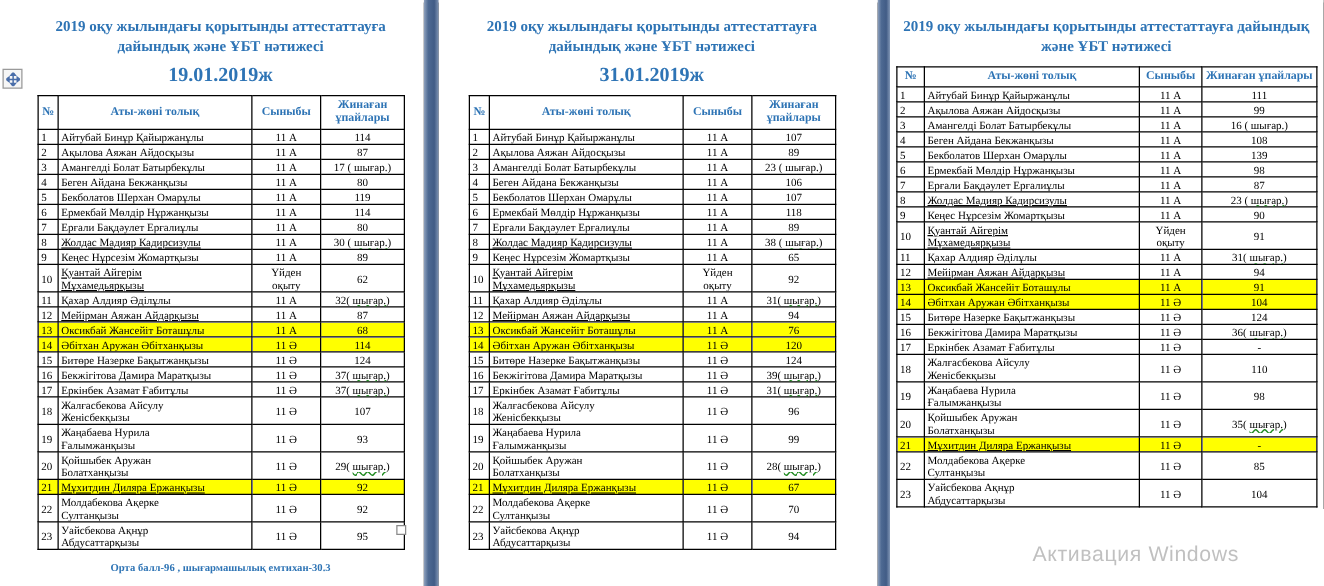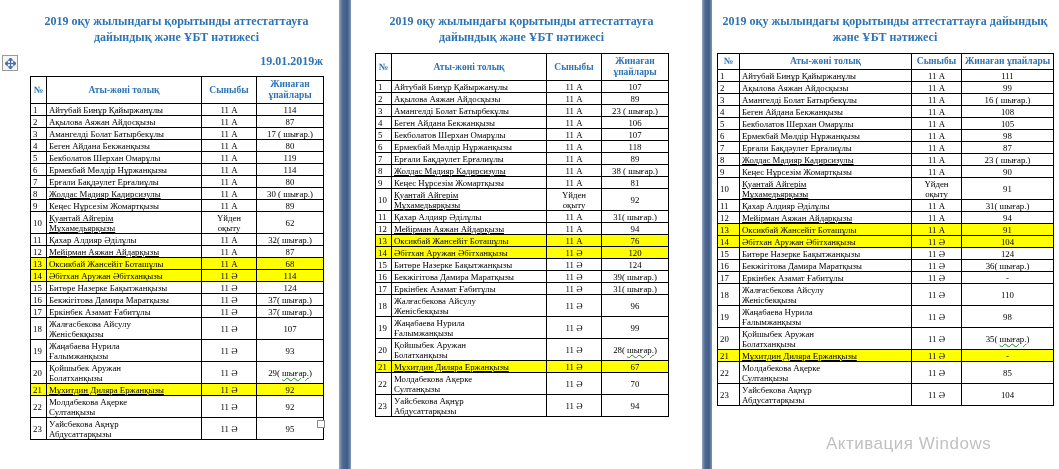--- a/index.html
+++ b/index.html
@@ -16,21 +16,21 @@
   .page-3 { width:347px; }
   .page-gap {
     height:100%;
     background:linear-gradient(90deg,#93a5c0 0%,#4e6a93 30%,#415c86 70%,#8196b5 100%);
   }
   .gap-1 { width:12px; }
   .gap-2 { width:10px; }
 
   .doc-head { text-align:center; color:#2E74B5; font-weight:bold; }
   .doc-title { font-size:12px; line-height:16px; padding-top:13px; }
-  .doc-date  { font-size:12px; line-height:14px; margin-top:9px;text-align:right; }
+  .doc-date  { font-size:16px; line-height:14px; margin-top:9px; }
 
   .content-1 { margin-left:30px; width:293px; }
   .content-2 { margin-left:24px; width:293px; }
   .content-3 { margin-left:5px;  width:336px; }
 
   table.results { border-collapse:collapse; margin-top:8px; table-layout:fixed; }
   .t12 { width:293px; }
   .t3  { width:336px; }
   table.results th, table.results td {
     border:1px solid #000; overflow:hidden; vertical-align:middle;
@@ -262,27 +262,29 @@
                 <td class="c-no">23</td>
                 <td class="c-name"><span>Уайсбекова Ақнұр
 Абдусаттарқызы</span></td>
                 <td class="c-cls">11 Ә</td>
                 <td class="c-pts">95</td>
               </tr>
             </tbody>
         </table>
       </div>
       <div class="resize-handle"></div>
+      <div class="summary summary-1">Орта балл-96 ,    шығармашылық  емтихан-30.3</div>
     </div>
 
     <div class="page-gap gap-1"></div>
 
     <div class="page page-2">
       <div class="content-2">
         <div class="doc-head doc-title">2019 оқу жылындағы қорытынды аттестаттауға дайындық және ҰБТ  нәтижесі</div>
+        <div class="doc-head doc-date">31.01.2019ж</div>
         <table class="results t12">
           <colgroup>
               <col style="width:16px">
               <col style="width:155px">
               <col style="width:55px">
               <col style="width:67px">
             </colgroup>
           <thead>
             <tr>
               <th>№</th>
@@ -337,21 +339,21 @@
               <tr>
                 <td class="c-no">8</td>
                 <td class="c-name"><span class="sp-red">Жолдас Мадияр Кадирсизулы</span></td>
                 <td class="c-cls">11 А</td>
                 <td class="c-pts">38 ( <span class="sp-green">шығар.</span>)</td>
               </tr>
               <tr>
                 <td class="c-no">9</td>
                 <td class="c-name"><span>Кеңес Нұрсезім  Жомартқызы</span></td>
                 <td class="c-cls">11 А</td>
-                <td class="c-pts">81</td>
+                <td class="c-pts">65</td>
               </tr>
               <tr>
                 <td class="c-no">10</td>
                 <td class="c-name"><span class="sp-red">Қуантай Айгерім
 Мұхамедьярқызы</span></td>
                 <td class="c-cls">Үйден
 оқыту</td>
                 <td class="c-pts">92</td>
               </tr>
               <tr>
@@ -484,21 +486,21 @@
               <tr>
                 <td class="c-no">4</td>
                 <td class="c-name"><span>Беген Айдана Бекжанқызы</span></td>
                 <td class="c-cls">11 А</td>
                 <td class="c-pts">108</td>
               </tr>
               <tr>
                 <td class="c-no">5</td>
                 <td class="c-name"><span>Бекболатов Шерхан Омарұлы</span></td>
                 <td class="c-cls">11 А</td>
-                <td class="c-pts">105</td>
+                <td class="c-pts">139</td>
               </tr>
               <tr>
                 <td class="c-no">6</td>
                 <td class="c-name"><span>Ермекбай Мөлдір  Нұржанқызы</span></td>
                 <td class="c-cls">11 А</td>
                 <td class="c-pts">98</td>
               </tr>
               <tr>
                 <td class="c-no">7</td>
                 <td class="c-name"><span>Ерғали Бақдәулет Ерғалиұлы</span></td>

